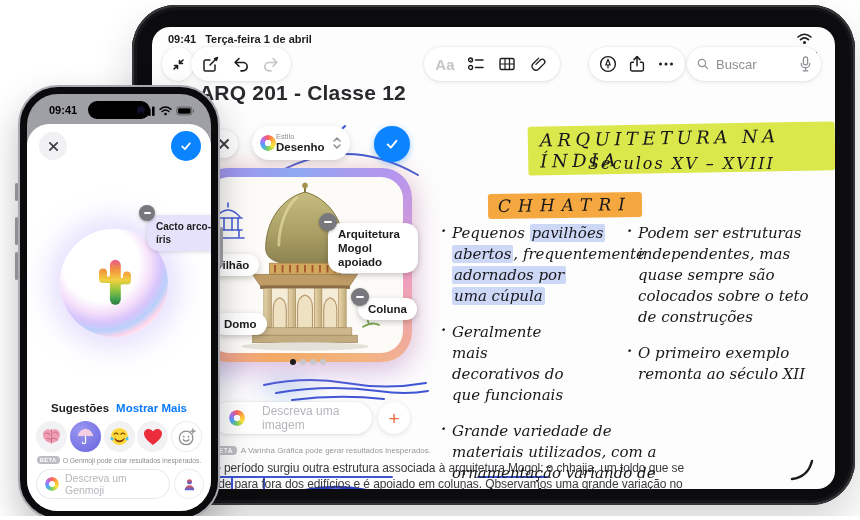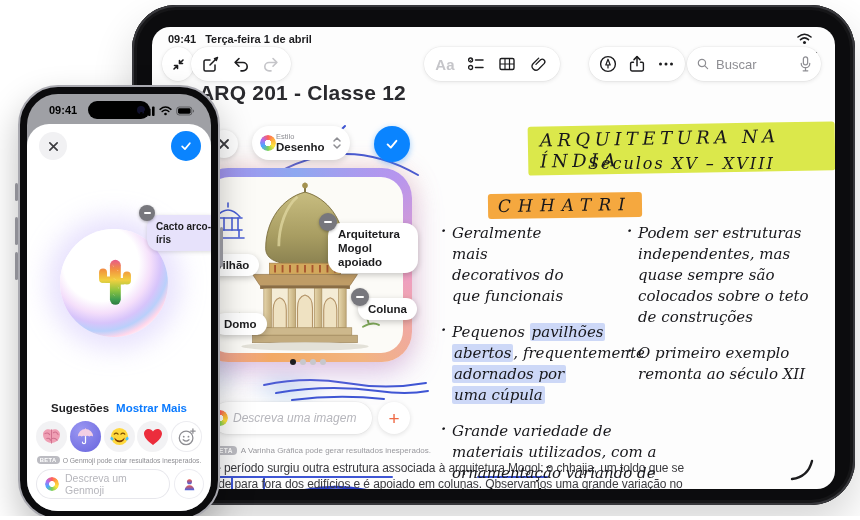--- a/index.html
+++ b/index.html
@@ -68,21 +68,21 @@
         box-shadow:0 2px 6px rgba(0,0,0,.22);font-size:11.5px;font-weight:600;color:#1c1c1e;
         line-height:14px;z-index:4;}
   .minus-btn{position:absolute;width:18px;height:18px;border-radius:50%;background:#77777d;
         box-shadow:0 1px 3px rgba(0,0,0,.3);display:flex;align-items:center;justify-content:center;z-index:5;}
   .minus-bar{width:8px;height:2px;background:#fff;border-radius:1px;}
   .dots{left:138px;top:332px;display:flex;gap:4px;z-index:3;}
   .dot{width:6px;height:6px;border-radius:50%;background:#c7c7cc;}
   .dot.on{background:#1c1c1e;}
   .wand-input{left:60px;top:375px;width:160px;height:32px;background:#fff;border-radius:16px;
         box-shadow:0 1px 5px rgba(0,0,0,.12),0 0 0 .5px rgba(0,0,0,.04);display:flex;align-items:center;
-        gap:5px;padding:0 0;box-sizing:border-box;z-index:3;font-style:italic;}
+        gap:17px;padding:0 17px;box-sizing:border-box;z-index:3;}
   .wand-plus{left:226px;top:375px;width:32px;height:32px;background:#fff;border-radius:50%;
         box-shadow:0 1px 5px rgba(0,0,0,.12);display:flex;align-items:center;justify-content:center;
         font-size:19px;font-weight:400;color:#ef6a45;z-index:3;line-height:1;}
   .placeholder{font-size:12px;color:#b6b6bc;}
   .rainbow-dot{width:16px;height:16px;border-radius:50%;flex:none;
         background:conic-gradient(#ff5f5f,#ffb13d,#ffe43d,#7ad15a,#4aa8ff,#b06ef0,#ff5f5f);
         -webkit-mask:radial-gradient(circle,transparent 0 29%,#000 30%);
         mask:radial-gradient(circle,transparent 0 29%,#000 30%);}
   .wash{position:absolute;filter:blur(5px);z-index:1;}
 
@@ -256,27 +256,27 @@
 
       <div class="abs hw hw-heading">
         <span class="hlspan">ARQUITETURA NA ÍNDIA</span>
       </div>
       <div class="abs hw hw-sub">Séculos XV – XVIII</div>
       <div class="abs hw hw-section">
         <span class="hlspan">CHHATRI</span>
       </div>
 
       <div class="hw-col hw" style="left:300px;top:196px;width:230px;">
-        <p class="hw-b" style="max-width:125px;">Geralmente mais decorativos do que funcionais</p>
         <p class="hw-b">
           <span>Pequenos </span><span class="hl">pavilhões</span><br>
           <span class="hl">abertos</span><span>, frequentemente</span><br>
           <span class="hl">adornados por</span><br>
           <span class="hl">uma cúpula</span>
         </p>
+        <p class="hw-b" style="max-width:125px;">Geralmente mais decorativos do que funcionais</p>
         <p class="hw-b" style="max-width:228px;">Grande variedade de materiais utilizados, com a ornamentação variando de simples a altamente complexa</p>
       </div>
 
       <div class="hw-col hw" style="left:486px;top:196px;width:185px;">
         <p class="hw-b" style="max-width:178px;">Podem ser estruturas independentes, mas quase sempre são colocados sobre o teto de construções</p>
         <p class="hw-b" style="max-width:185px;">O primeiro exemplo remonta ao século XII</p>
       </div>
 
       <div class="abs wand-x">
         <svg width="12" height="12" viewBox="0 0 12 12">

